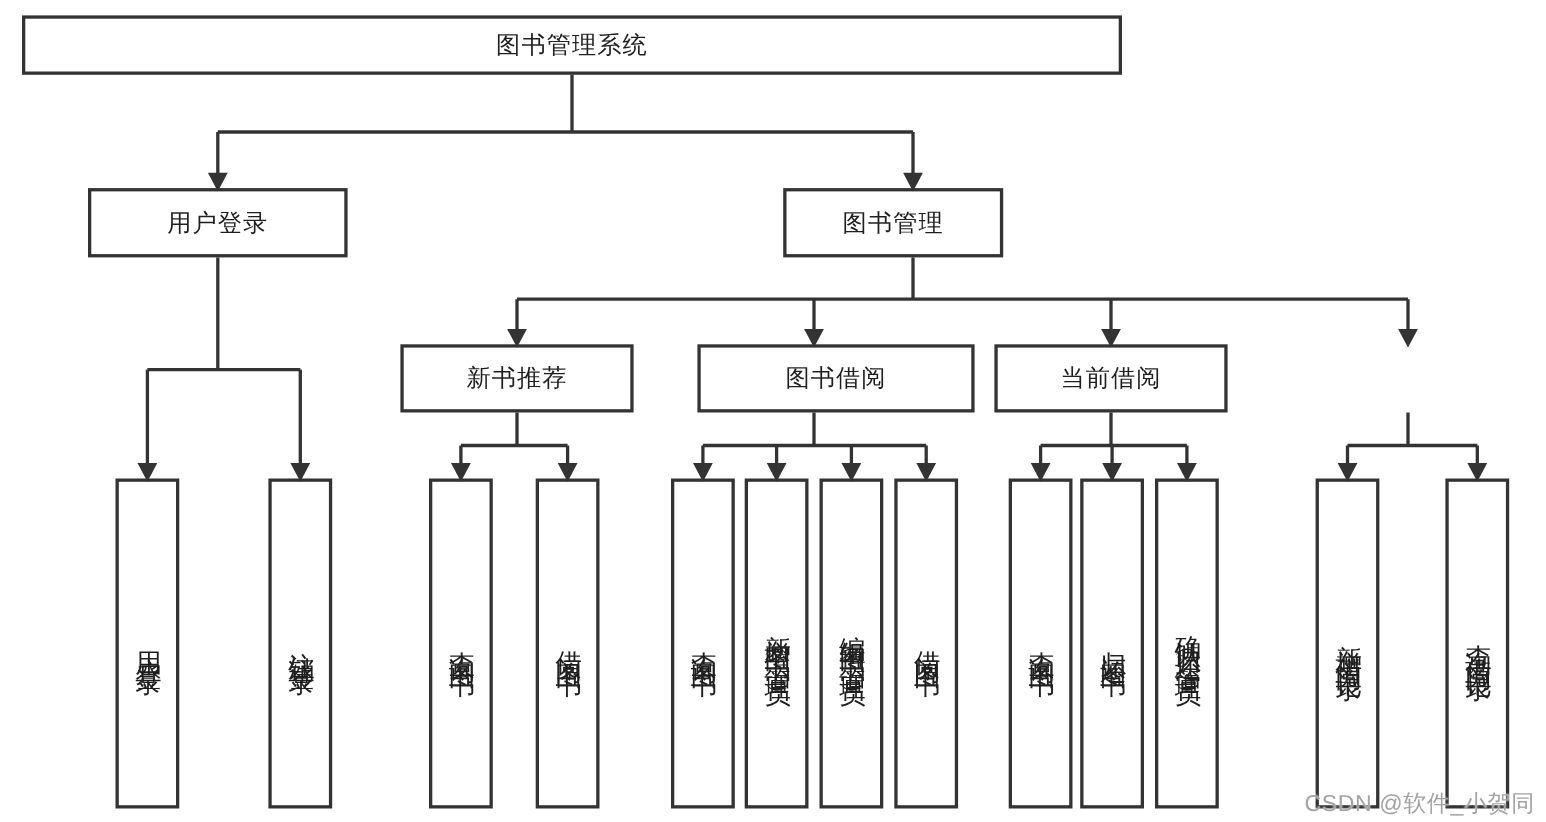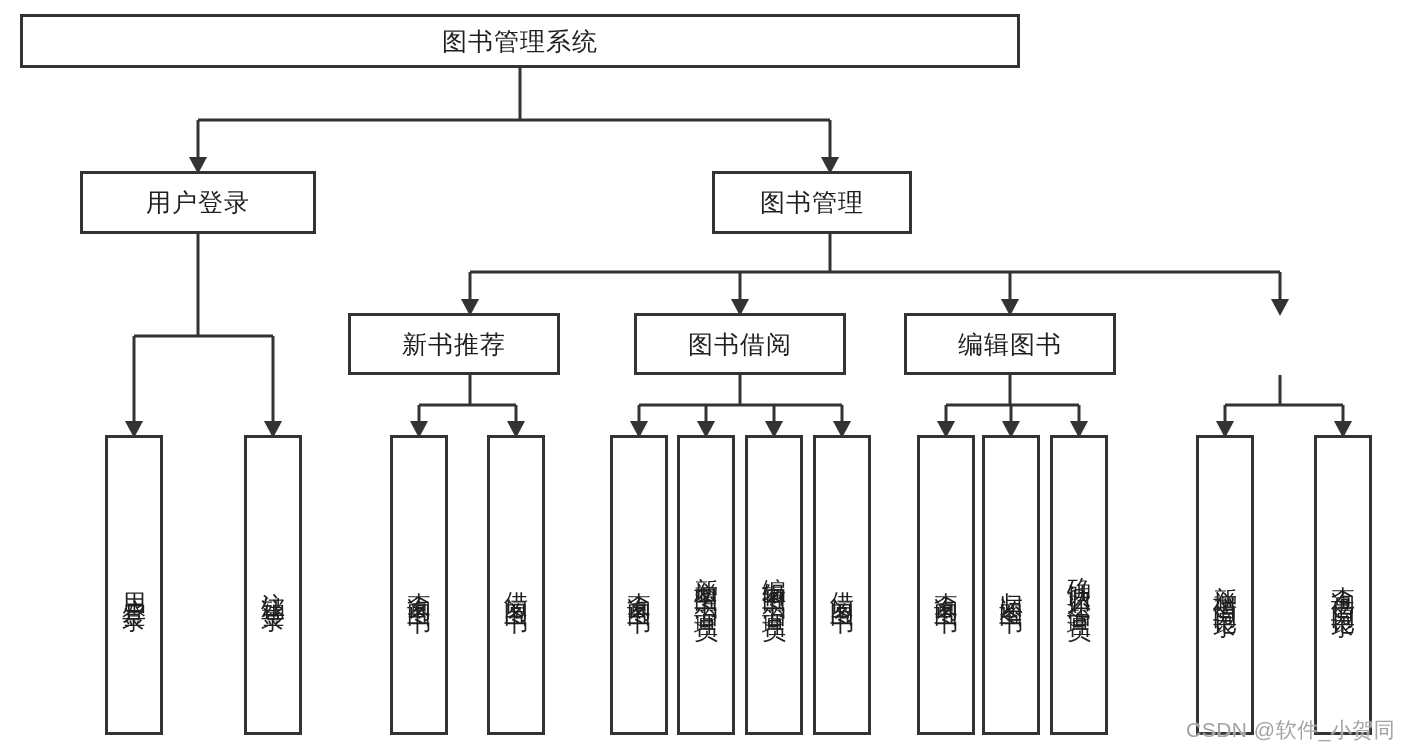--- a/index.html
+++ b/index.html
@@ -8,21 +8,21 @@
   .canvas {
     position:relative; width:1405px; height:747px;
     background:#ffffff; overflow:hidden;
   }
   .connectors { position:absolute; left:0; top:0; z-index:5; pointer-events:none; }
   .box {
     position:absolute; border:3px solid #333333; background:#ffffff;
     display:flex; align-items:center; justify-content:center; z-index:1;
   }
   .lbl {
-    color:#1f1f1f; font-size:25px; letter-spacing:1px;
+    color:#1f1f1f; font-size:22px; letter-spacing:1px;
     white-space:nowrap; text-align:center;
   }
   .vbox .lbl {
     writing-mode:vertical-rl; text-orientation:upright;
     font-size:24px; letter-spacing:6px; line-height:1; white-space:normal;
   }
   .watermark {
     position:absolute; left:1186px; top:716px; z-index:10;
     color:#a3a3a3; font-size:21px; letter-spacing:0.5px;
     text-shadow:0 0 2px #ffffff;
@@ -103,28 +103,28 @@
     <span class="lbl">图书管理系统</span>
   </div>
 
   <div class="box" style="left:80px;top:171px;width:236px;height:63px">
     <span class="lbl">用户登录</span>
   </div>
   <div class="box" style="left:712px;top:171px;width:200px;height:63px">
     <span class="lbl">图书管理</span>
   </div>
 
-  <div class="box" style="left:348px;top:313px;width:212px;height:62px">
+  <div class="box" style="left:364px;top:313px;width:212px;height:62px">
     <span class="lbl">新书推荐</span>
   </div>
-  <div class="box" style="left:634px;top:313px;width:212px;height:62px">
+  <div class="box" style="left:634px;top:313px;width:252px;height:62px">
     <span class="lbl">图书借阅</span>
   </div>
   <div class="box" style="left:904px;top:313px;width:212px;height:62px">
-    <span class="lbl">编辑图书</span>
+    <span class="lbl">当前借阅</span>
   </div>
 
   <div class="box vbox" style="left:105px;top:435px;width:58px;height:300px">
     <span class="lbl">用户登录</span>
   </div>
   <div class="box vbox" style="left:244px;top:435px;width:58px;height:300px">
     <span class="lbl">注销登录</span>
   </div>
 
   <div class="box vbox" style="left:390px;top:435px;width:58px;height:300px">

